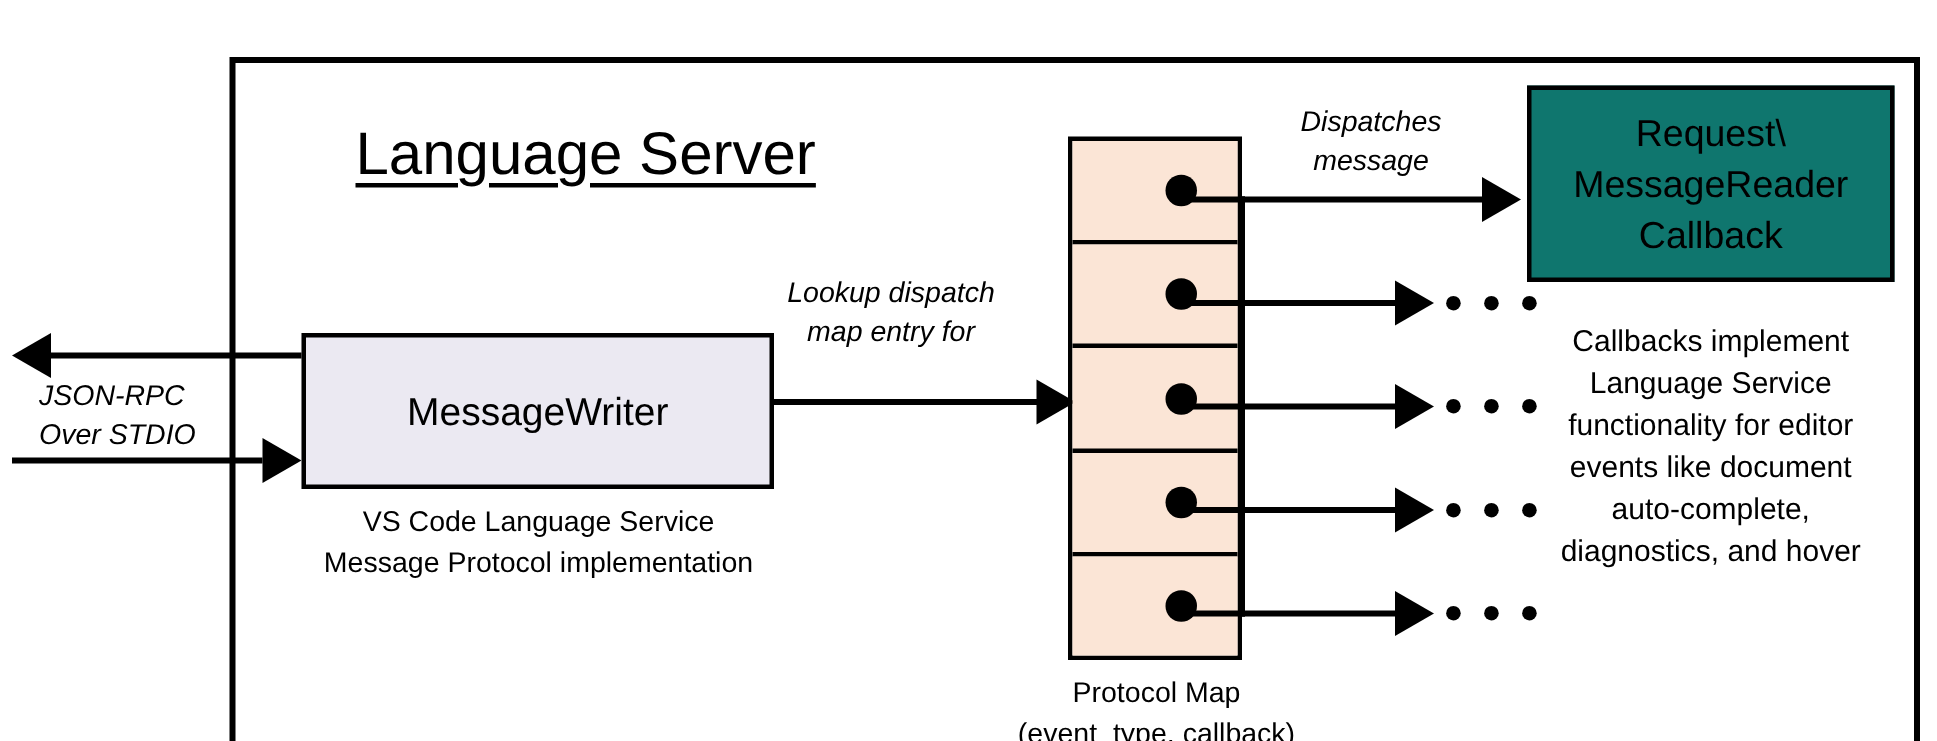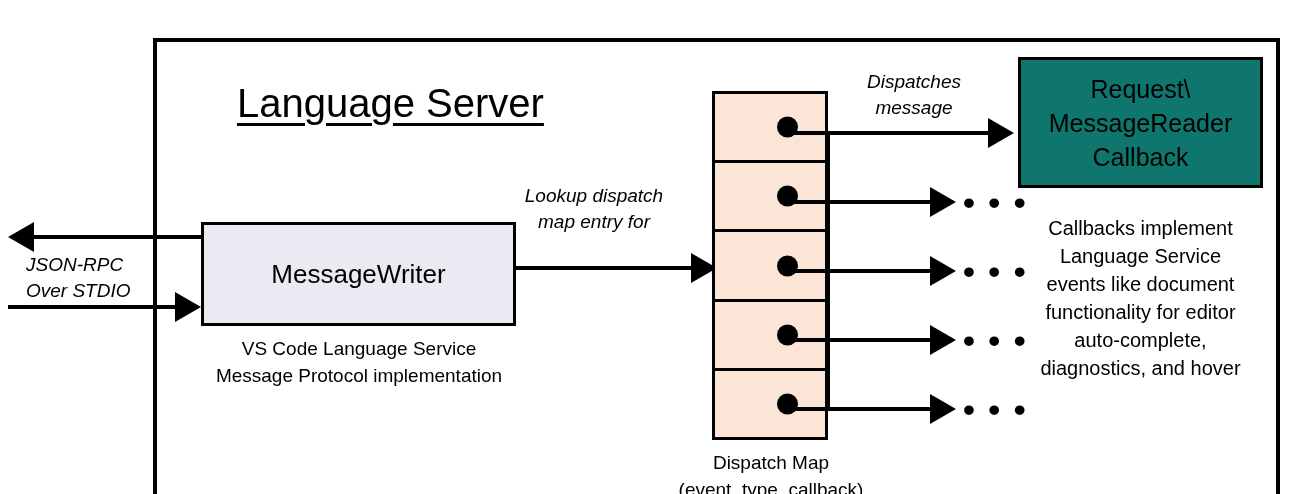--- a/index.html
+++ b/index.html
@@ -252,21 +252,21 @@
       <span class="dispatch-dot"></span>
     </div>
     <div class="dispatch-row">
       <span class="dispatch-dot"></span>
     </div>
     <div class="dispatch-row">
       <span class="dispatch-dot"></span>
     </div>
   </div>
   <div class="dispatch-caption">
-    <div>Dispatch Map</div>
+    <div>Protocol Map</div>
     <div>(event_type, callback)</div>
   </div>
 
   <div class="hline" style="left:782px; top:103px; width:48px;"></div>
   <div class="hline" style="left:782px; top:172px; width:48px;"></div>
   <div class="hline" style="left:782px; top:241px; width:48px;"></div>
   <div class="hline" style="left:782px; top:310px; width:48px;"></div>
   <div class="hline" style="left:782px; top:379px; width:48px;"></div>
 
   <div class="vline" style="left:826px; top:103px; height:280px;"></div>
@@ -295,19 +295,19 @@
   <div class="ellipsis" style="left:963px; top:371px;">• • •</div>
 
   <div class="callback-box">
     <span>Request\</span>
     <span>MessageReader</span>
     <span>Callback</span>
   </div>
   <div class="callback-caption">
     <div>Callbacks implement</div>
     <div>Language Service</div>
+    <div>functionality for editor</div>
     <div>events like document</div>
-    <div>functionality for editor</div>
     <div>auto-complete,</div>
     <div>diagnostics, and hover</div>
   </div>
 
 </div>
 
 </body></html>

